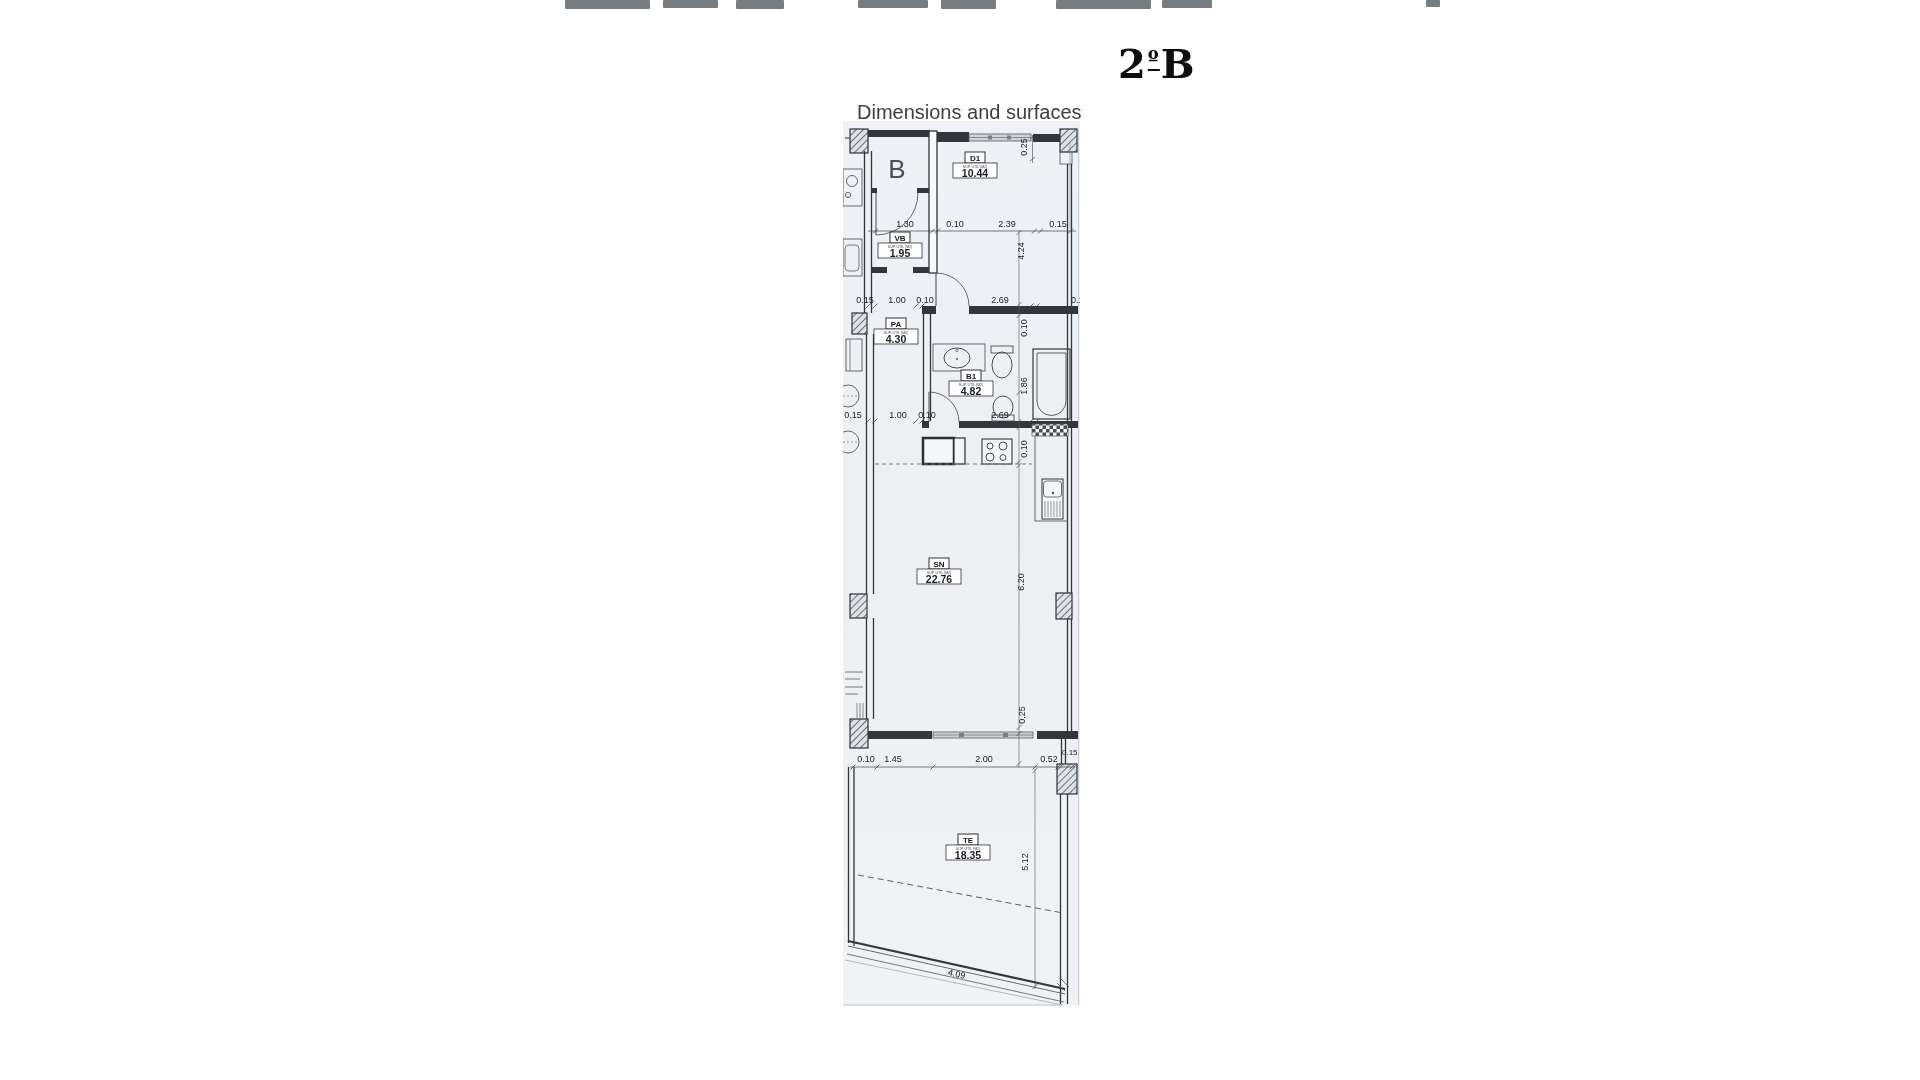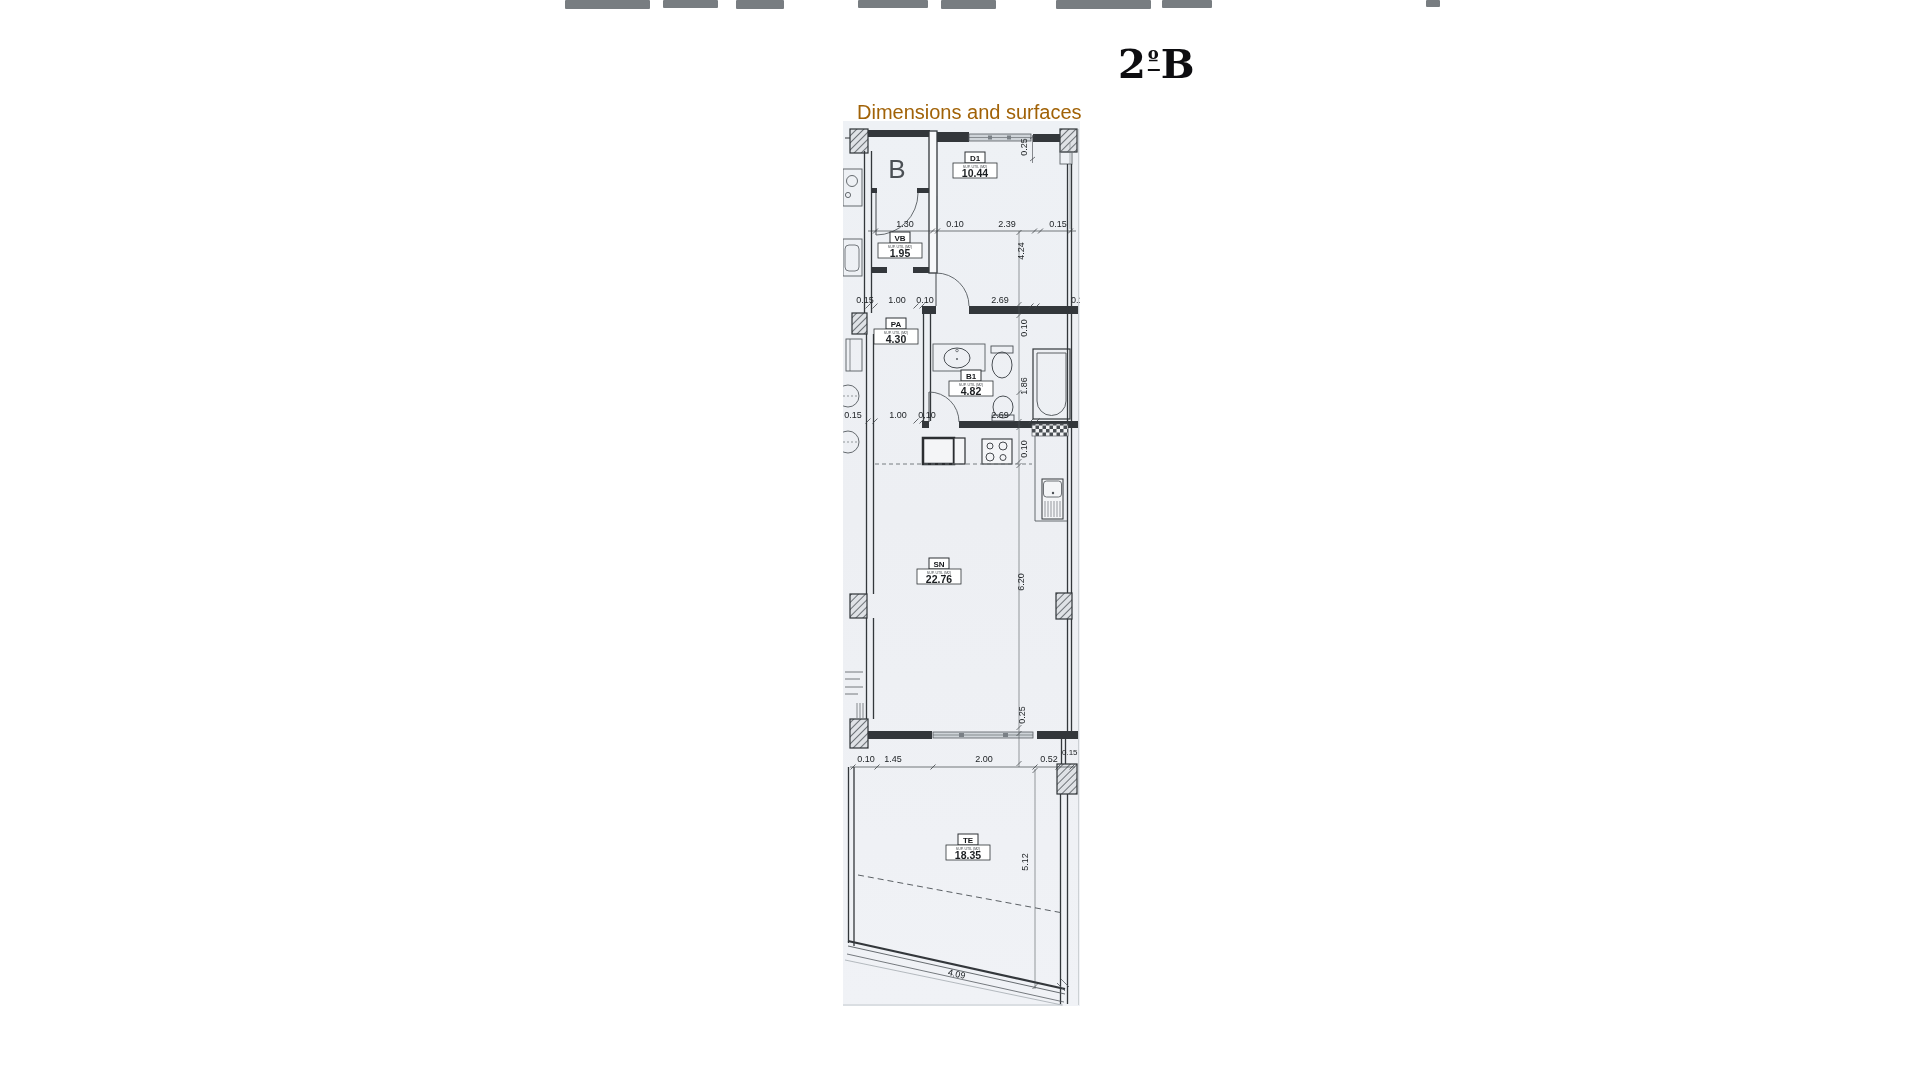--- a/index.html
+++ b/index.html
@@ -5,21 +5,21 @@
   html,body{margin:0;padding:0;background:#ffffff;}
   .page{position:relative;width:1890px;height:1080px;background:#ffffff;overflow:hidden;
         font-family:"Liberation Sans",sans-serif;}
   
   .artifact{position:absolute;top:0;background:#60666b;opacity:.85;border-radius:1px;}
   
   .title{position:absolute;left:1118px;top:40px;font-family:"DejaVu Serif",serif;
          font-weight:700;font-size:40px;color:#0d0d10;letter-spacing:1px;}
   .title .ord{font-size:0.55em;vertical-align:0.5em;text-decoration:underline;margin:0 1px;}
   
-  .subtitle{position:absolute;left:857px;top:101px;font-size:20px;color:#a16207;
+  .subtitle{position:absolute;left:857px;top:101px;font-size:20px;color:#404040;
             font-family:"Liberation Sans",sans-serif;}
   
   .plan{position:absolute;left:843px;top:121px;width:237px;height:885px;
         background:linear-gradient(180deg,#eef1f5 0%,#edeff3 45%,#f0f2f6 100%);}
   svg{display:block;}
   text{font-family:"Liberation Sans",sans-serif;fill:#202427;}
   .dim{font-size:9px;}
   .dim-sm{font-size:8px;}
   .roomcode{font-size:8px;font-weight:bold;fill:#16181b;}
   .caption{font-size:3.5px;fill:#3a3e42;}

